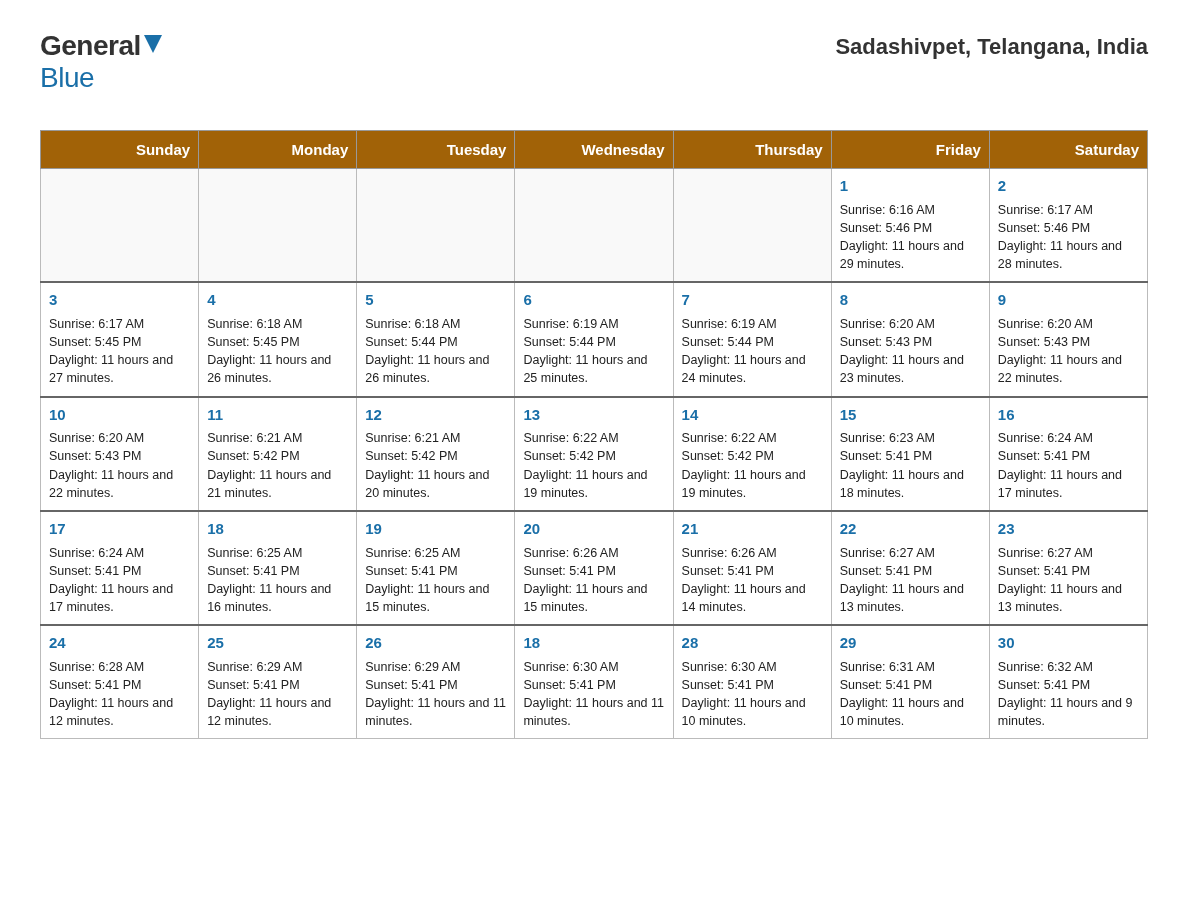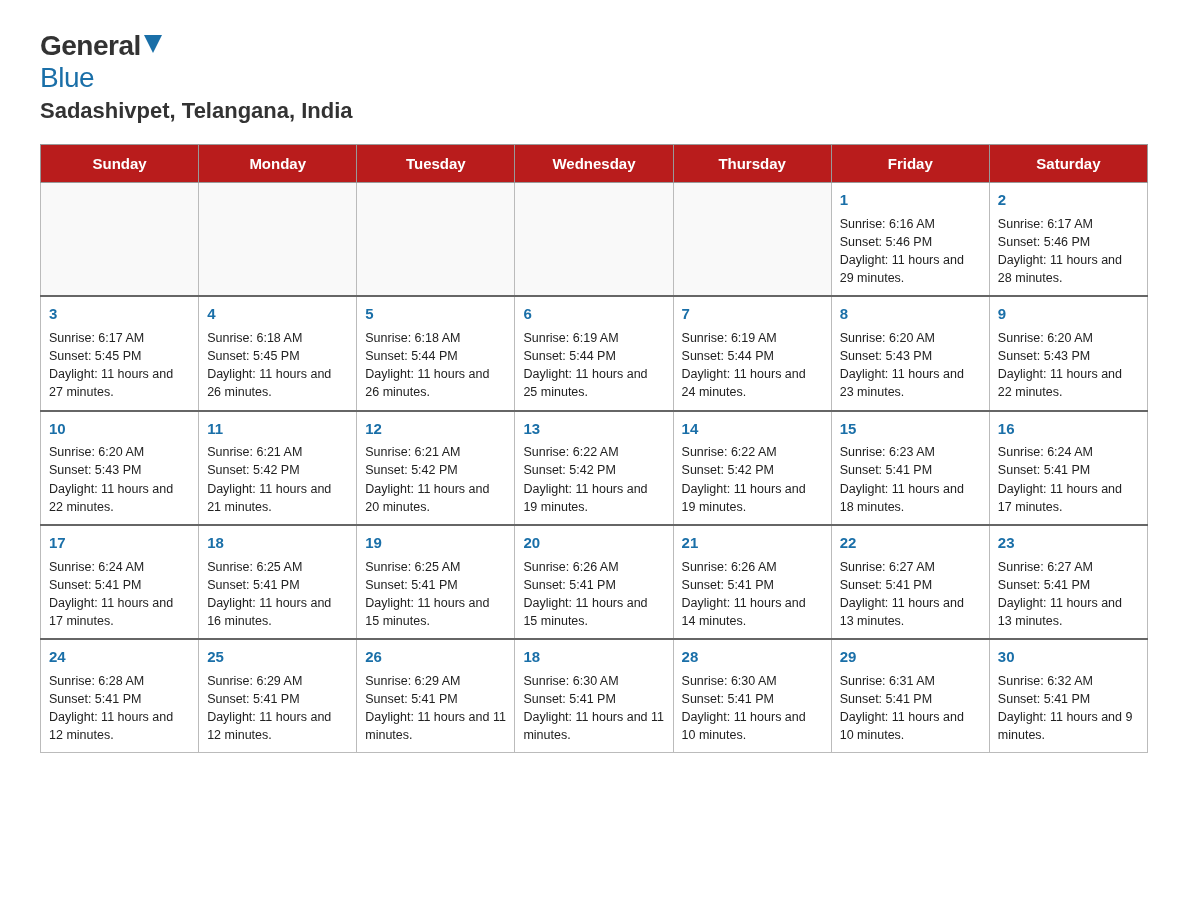--- a/index.html
+++ b/index.html
@@ -7,22 +7,21 @@
       font-family: Arial, sans-serif;
       background: #fff;
       padding: 30px 40px;
       width: 1188px;
       min-height: 918px;
     }
     .header {
       display: flex;
       justify-content: space-between;
       align-items: flex-start;
-      margin-bottom: 20px;
-      flex-direction: column;
+      margin-bottom: 36px;
     }
     .logo {
       display: flex;
       flex-direction: column;
       align-items: flex-start;
     }
     .logo-general {
       font-size: 28px;
       font-weight: bold;
       color: #333;
@@ -48,26 +47,26 @@
       font-weight: bold;
       color: #333;
       margin-top: 4px;
     }
     .calendar {
       width: 100%;
       border-collapse: collapse;
       border: 1px solid #999;
     }
     .calendar th {
-      background-color: #b91c1c;
+      background-color: #a16207;
       color: #fff;
       font-size: 15px;
       font-weight: bold;
       padding: 10px 8px;
-      text-align: center;
+      text-align: right;
       border: 1px solid #999;
     }
     .calendar td {
       vertical-align: top;
       padding: 6px 8px 8px 8px;
       border: 1px solid #bbb;
       width: 14.28%;
       min-height: 100px;
       font-size: 12.5px;
       color: #222;

